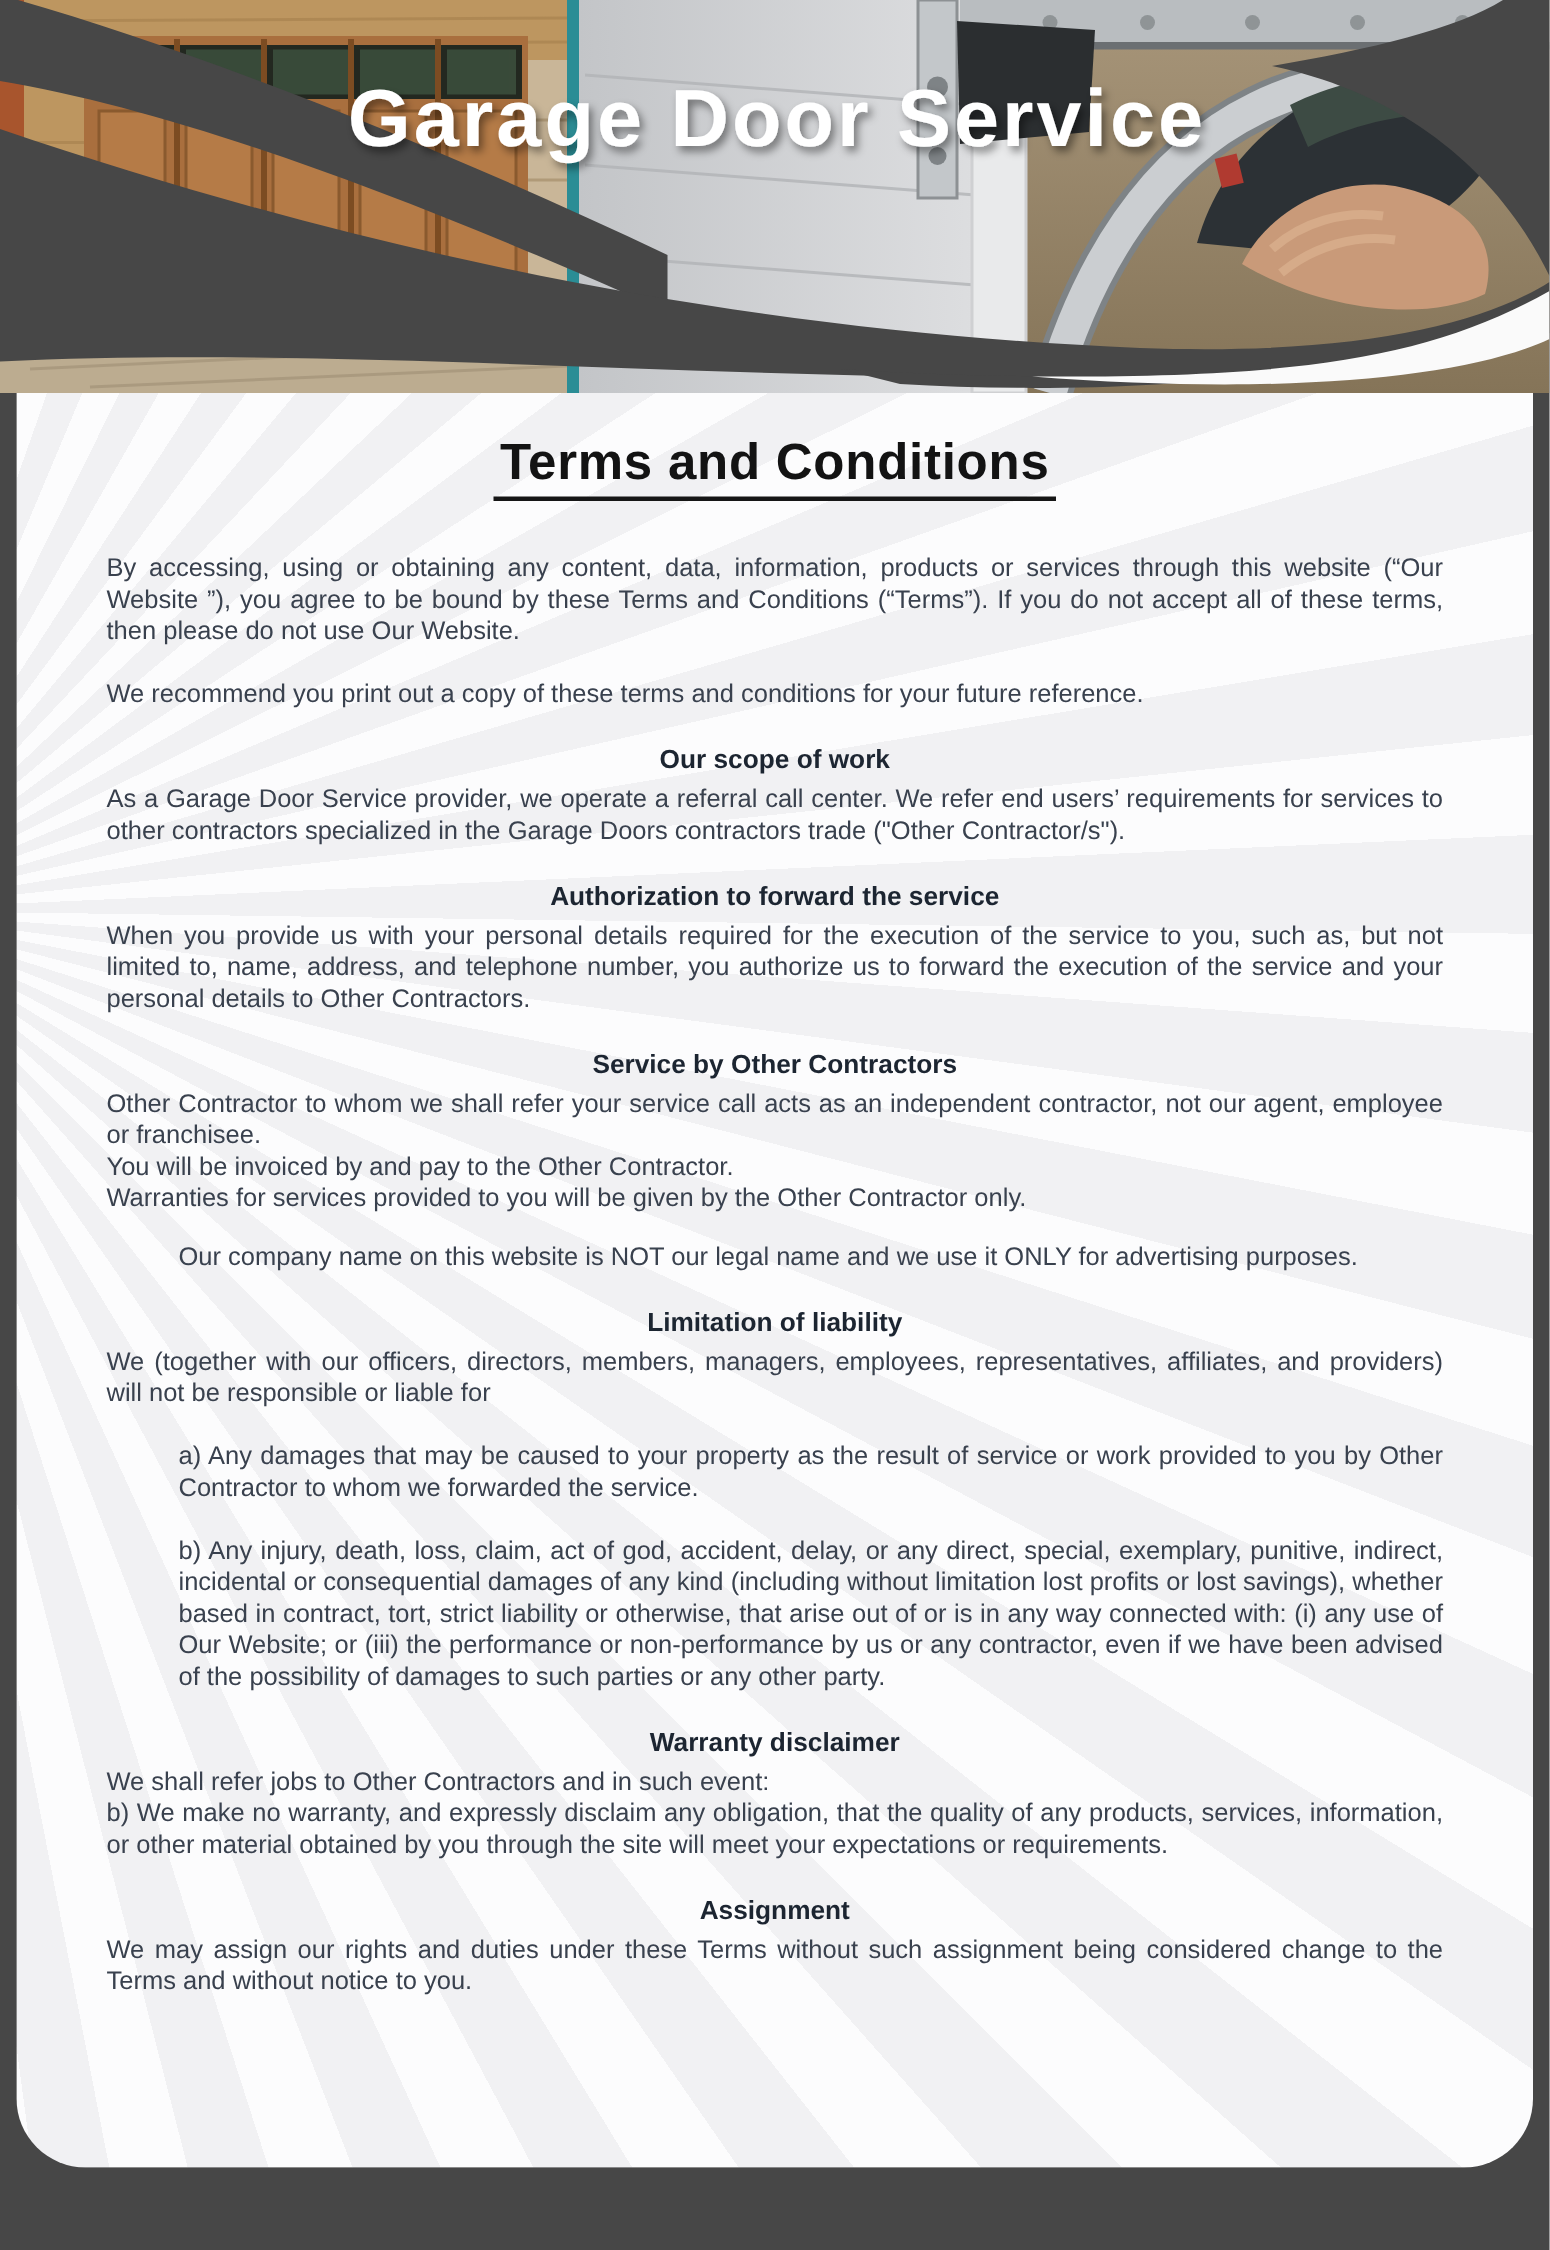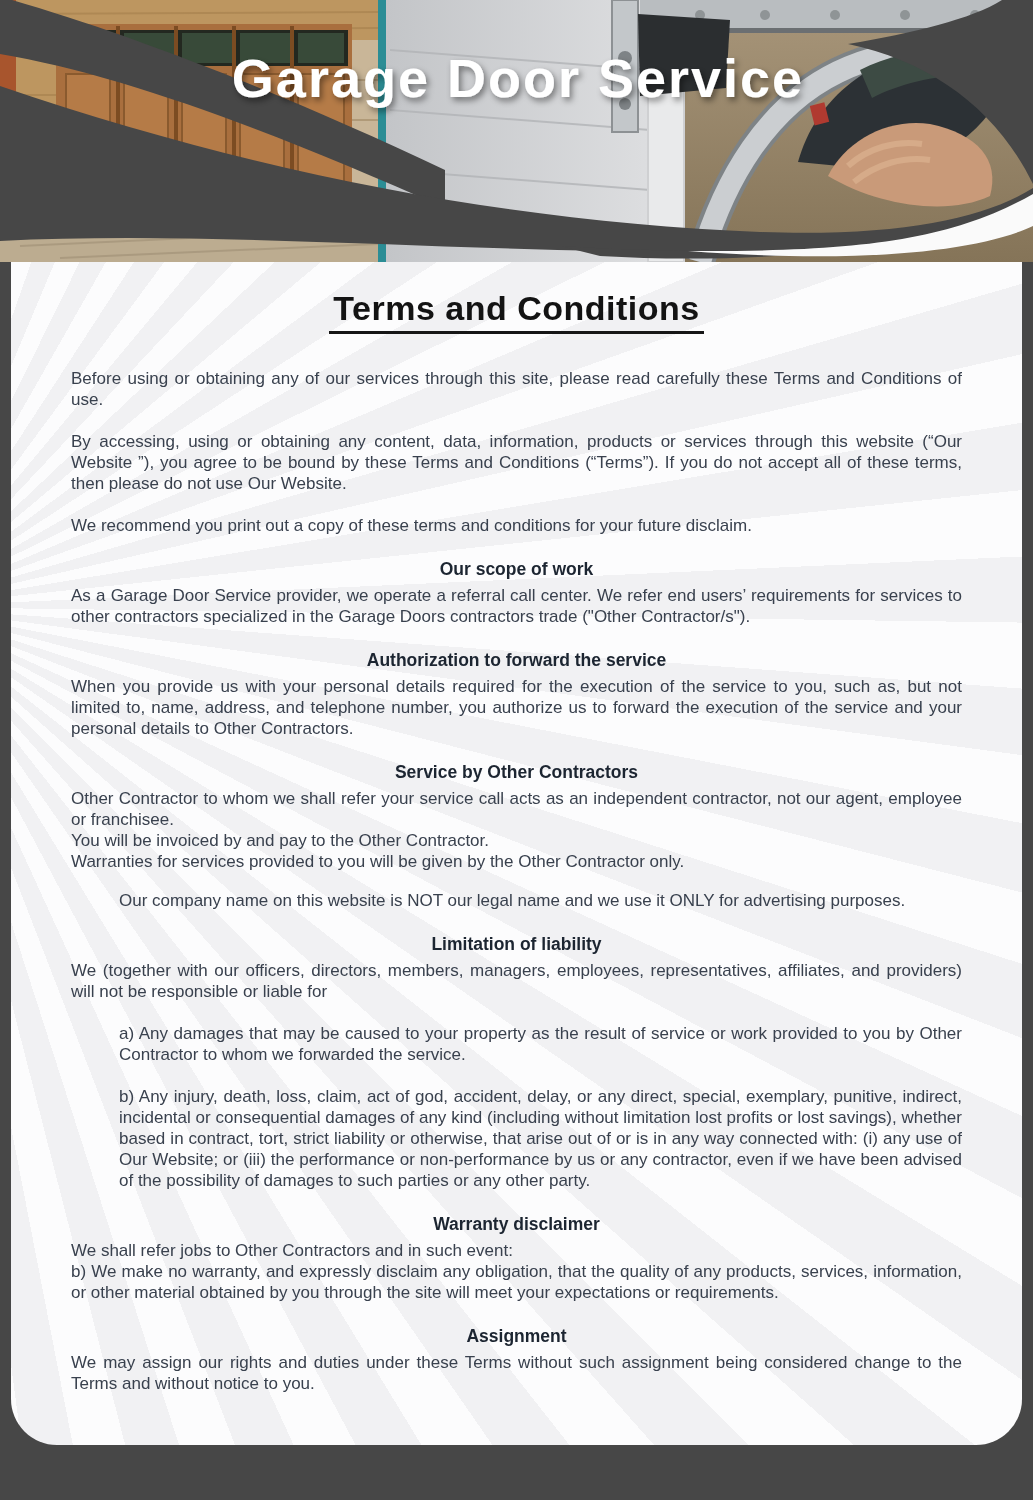--- a/index.html
+++ b/index.html
@@ -165,23 +165,22 @@
   <path fill="#fafafa" d="M1033,194 C952,240 862,252 688,251 C856,264 978,252 1033,226 Z"></path>
 
   <text x="518" y="97" text-anchor="middle" fill="#ffffff" font-family="Liberation Sans, DejaVu Sans, sans-serif" font-size="54" font-weight="600" letter-spacing="2" filter="url(#ts)">Garage Door Service</text>
 </svg>
 
 <div id="content">
   <div class="title-wrap">
     <h1>Terms and Conditions</h1>
   </div>
 
-  <p>Before using or obtaining any of our services through this site, please read carefully these Terms and Conditions of use.</p>
   <p>By accessing, using or obtaining any content, data, information, products or services through this website (“Our Website ”), you agree to be bound by these Terms and Conditions (“Terms”). If you do not accept all of these terms, then please do not use Our Website.</p>
-  <p>We recommend you print out a copy of these terms and conditions for your future disclaim.</p>
+  <p>We recommend you print out a copy of these terms and conditions for your future reference.</p>
 
   <h2>Our scope of work</h2>
   <p>As a Garage Door Service provider, we operate a referral call center. We refer end users’ requirements for services to other contractors specialized in the Garage Doors contractors trade ("Other Contractor/s").</p>
 
   <h2>Authorization to forward the service</h2>
   <p>When you provide us with your personal details required for the execution of the service to you, such as, but not limited to, name, address, and telephone number, you authorize us to forward the execution of the service and your personal details to Other Contractors.</p>
 
   <h2>Service by Other Contractors</h2>
   <p class="tight">Other Contractor to whom we shall refer your service call acts as an independent contractor, not our agent, employee or franchisee.</p>
   <p class="tight">You will be invoiced by and pay to the Other Contractor.</p>

